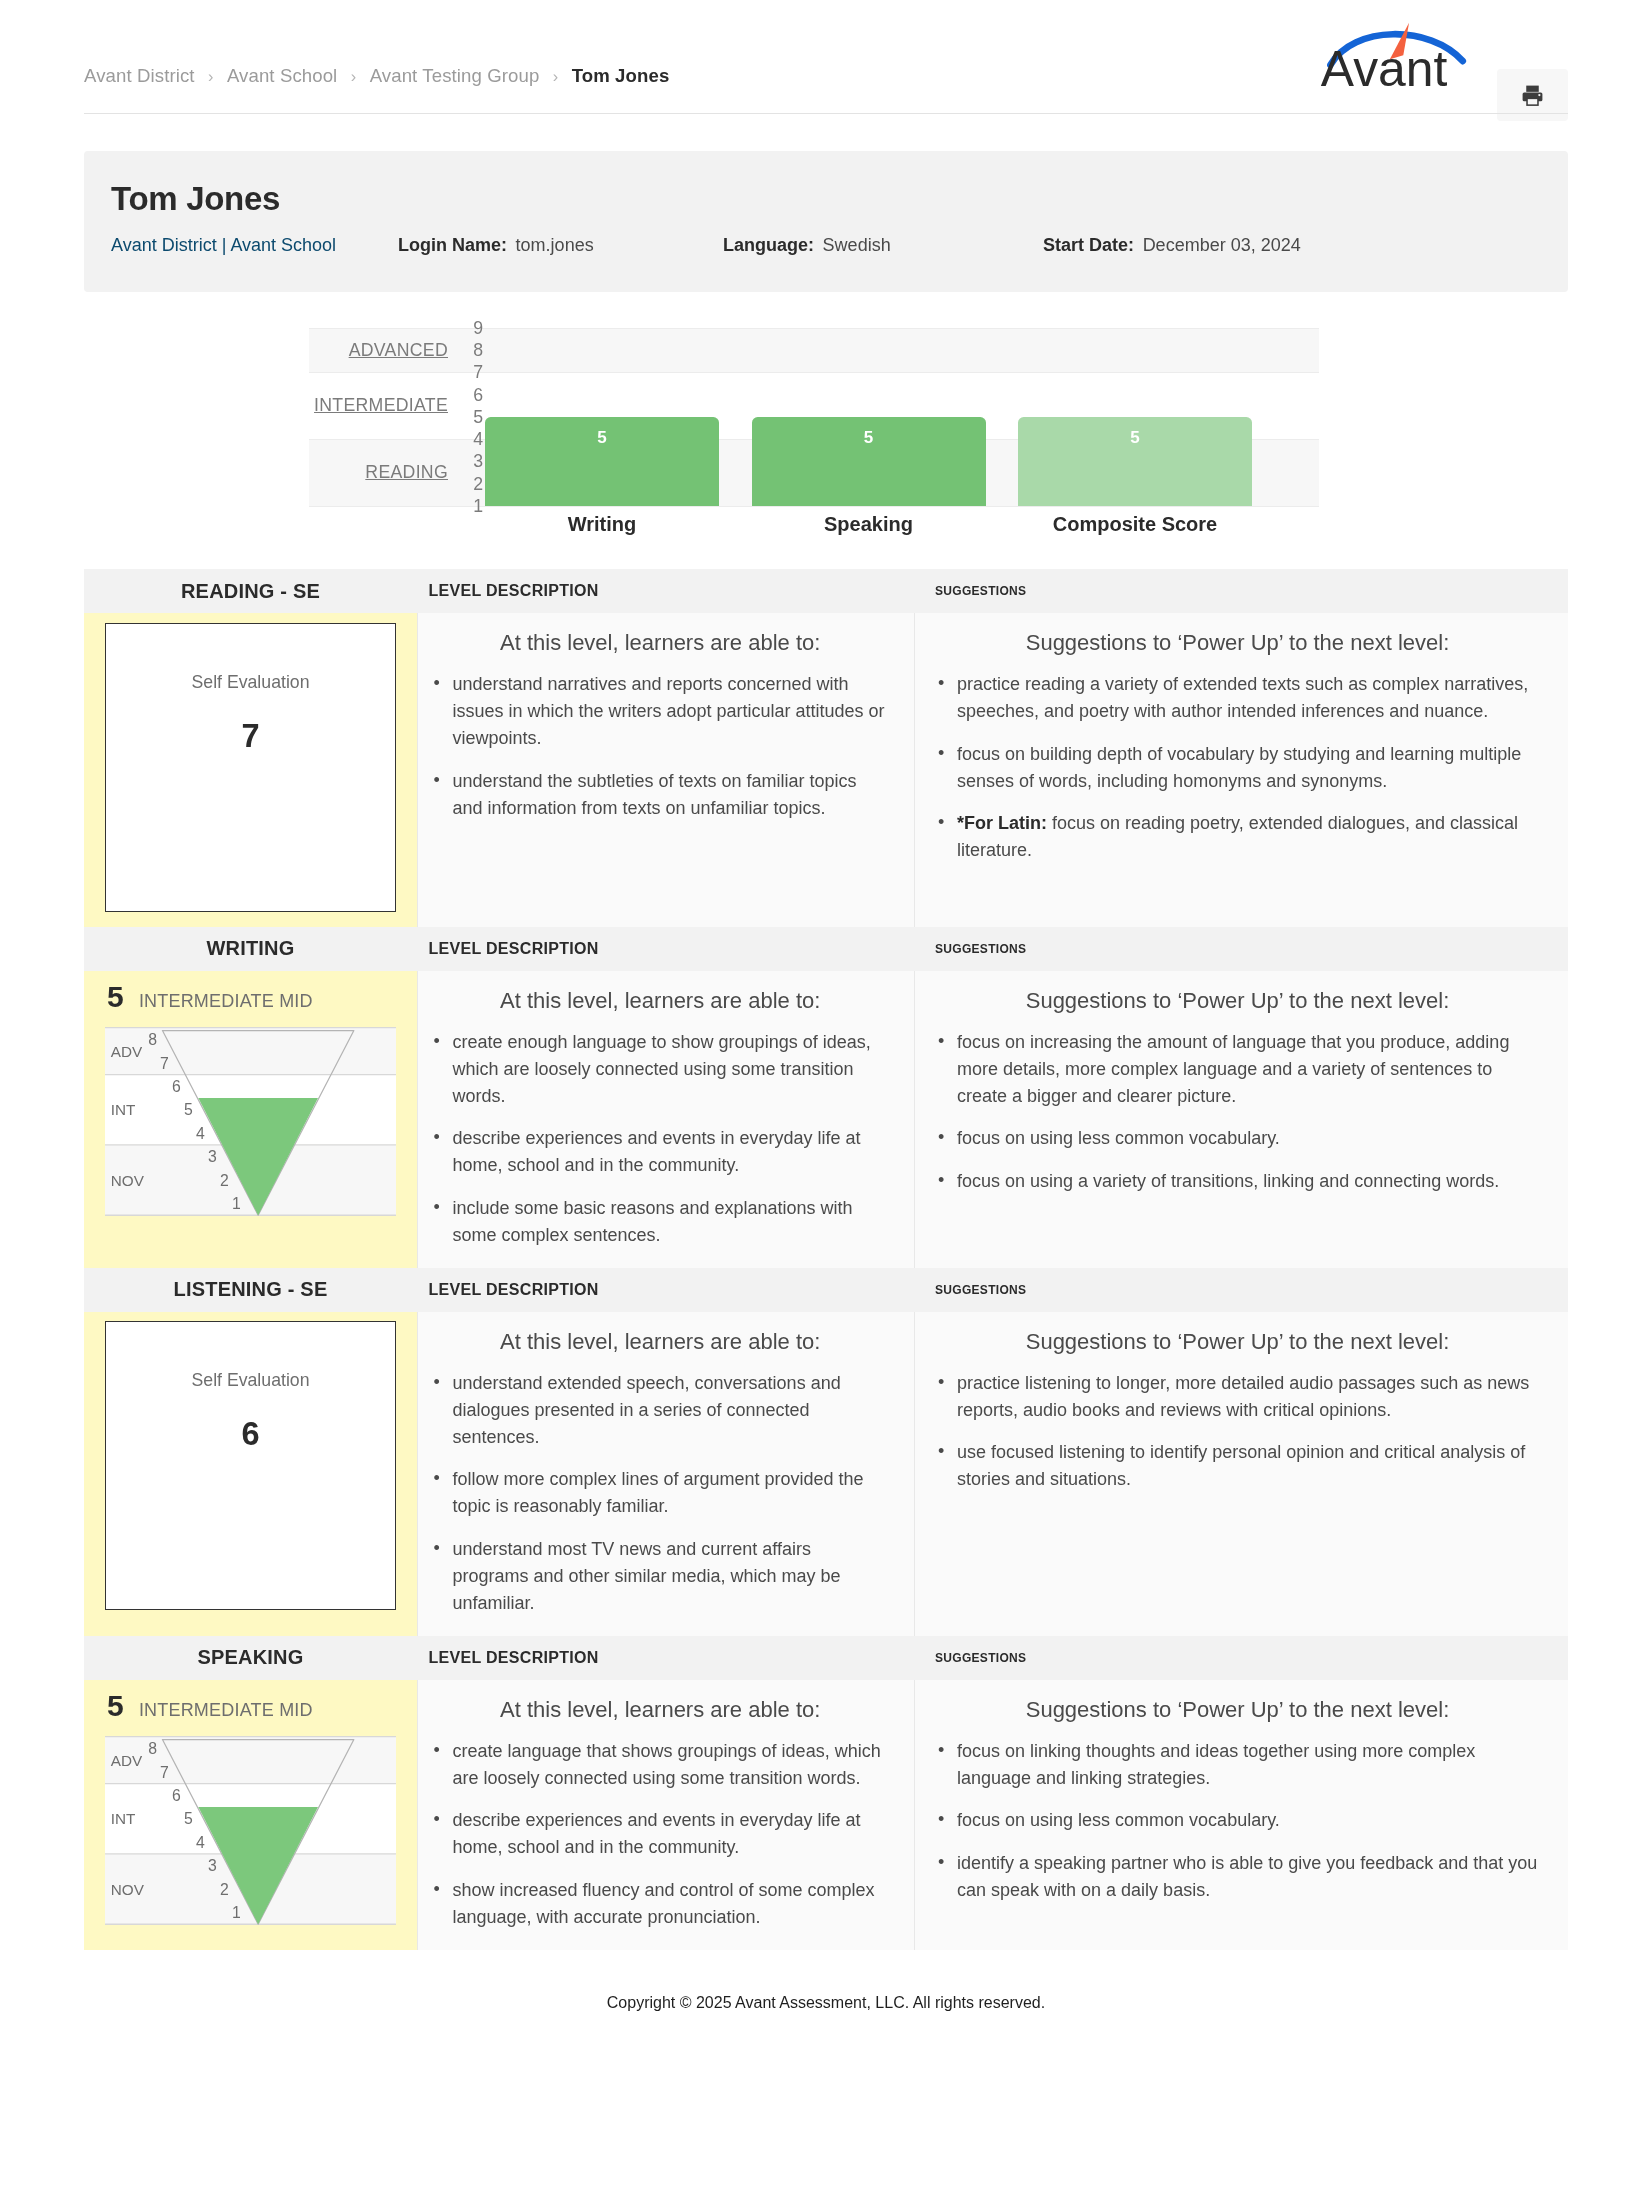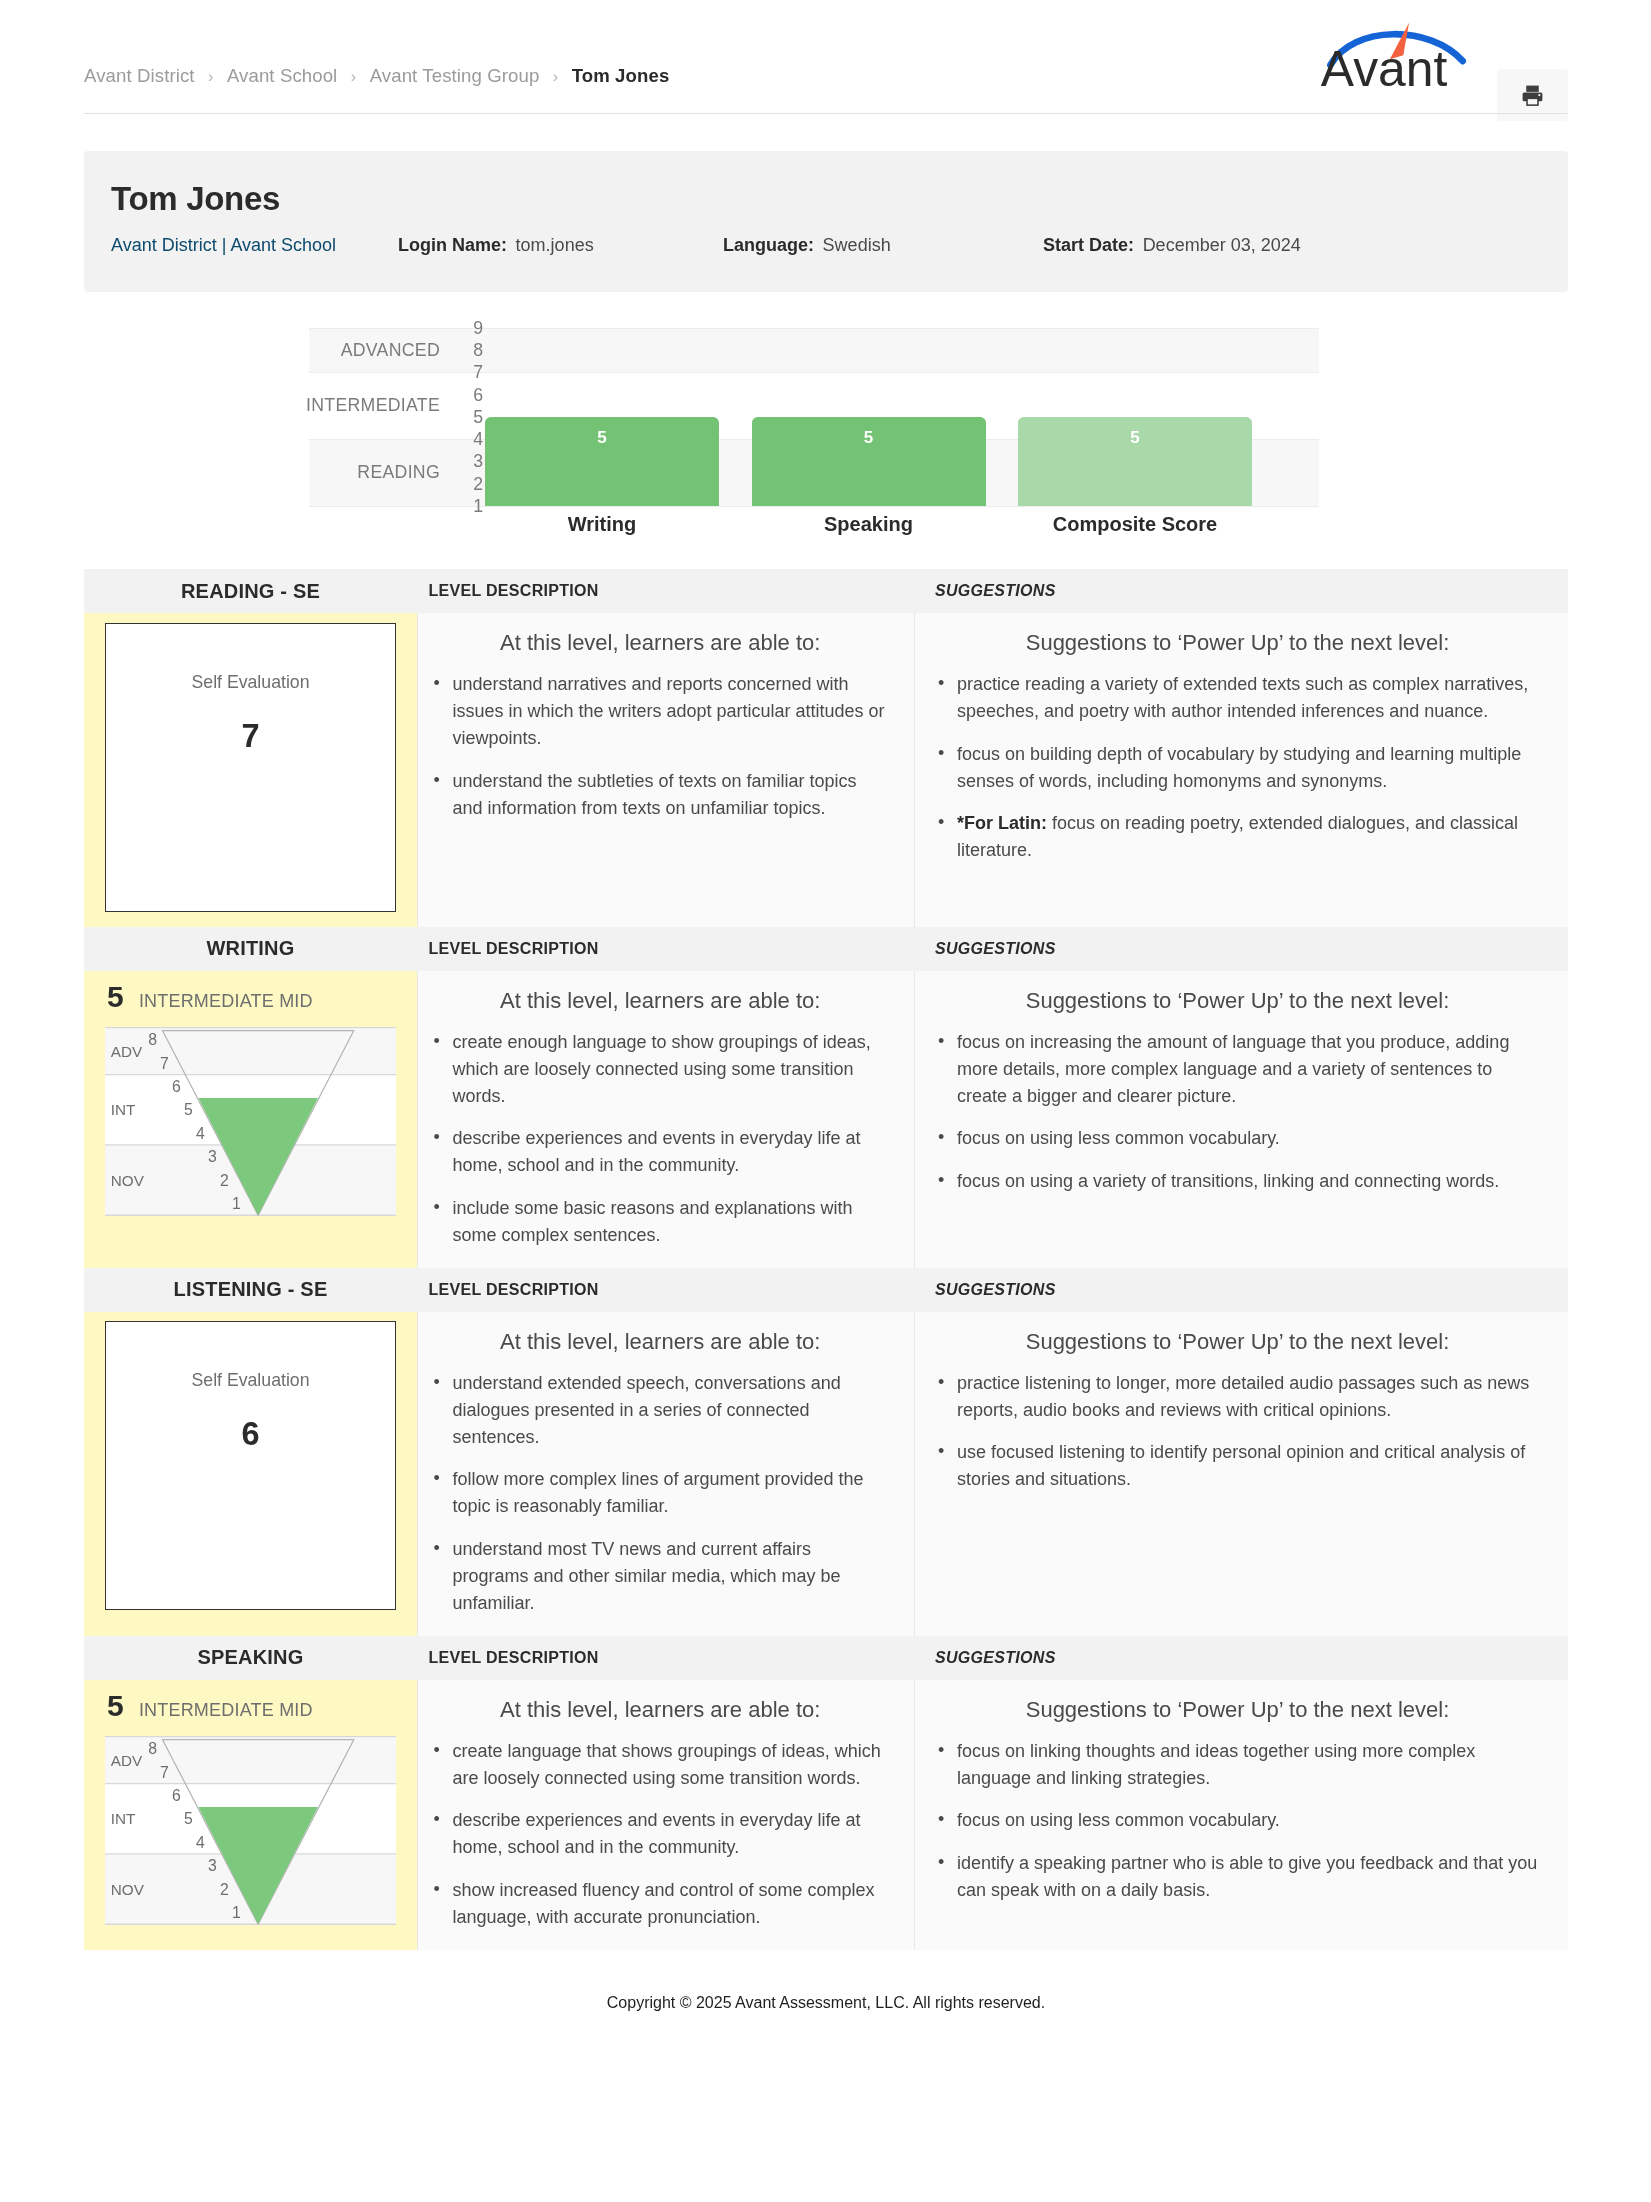--- a/index.html
+++ b/index.html
@@ -89,23 +89,23 @@
     margin: 36px 84px 0 84px;
     height: 220px;
   }
   .chart-inner { position: relative; width: 100%; height: 220px; }
   .bands { position: absolute; left: 225px; right: 249px; top: 0; height: 178px; }
   .band { position: absolute; left: 0; right: 0; }
   .bandline { position: absolute; left: 0; right: 0; height: 1px; background: #ececec; }
 
   .bandlabels { position: absolute; left: 225px; width: 139px; top: 0; height: 178px; }
   .bandlabel {
-    position: absolute; right: 8px;
+    position: absolute; right: 0;
     font-size: 17.7px; color: #7b7b7b;
-    letter-spacing: 0.3px; white-space: nowrap;
+    letter-spacing: 0.3px; white-space: nowrap; text-decoration: underline;
   }
 
   .yaxis { position: absolute; left: 363px; width: 36px; top: 0; height: 178px; }
   .ytick {
     position: absolute; right: 0;
     font-size: 17.7px; color: #7b7b7b;
     transform: translateY(-50%);
   }
 
   .bars {
@@ -145,23 +145,22 @@
     font-size: 20px; font-weight: bold; color: #2b2b2b;
     letter-spacing: 0.2px;
   }
   .sechead .c2 {
     width: 497px; padding-left: 11.5px;
     font-size: 16px; font-weight: bold; color: #2b2b2b;
     letter-spacing: 0.3px;
   }
   .sechead .c3 {
     flex: 1; padding-left: 21px;
-    font-size: 16px; font-weight: bold; color: #2b2b2b;
+    font-size: 12px; font-weight: bold; color: #2b2b2b;
     letter-spacing: 0.3px;
-    font-style: italic;
   }
   .secbody { display: flex; background: #fafafa; }
   .col-score {
     width: 333px;
     background: #fef9c3;
     padding: 9.6px 21px 15.3px 21px;
   }
   .col-desc {
     width: 497px;
     border-left: 1px solid #e8e8e8;

